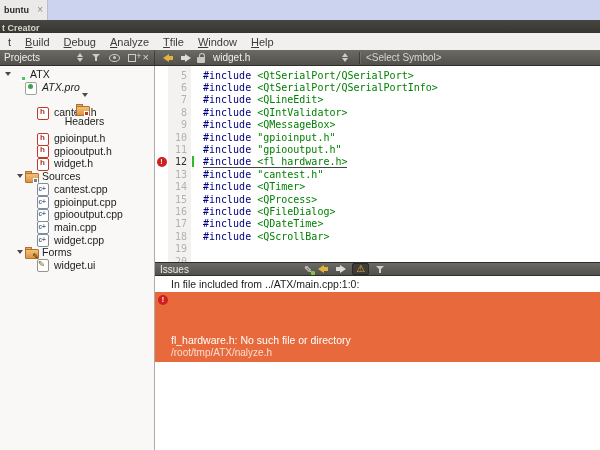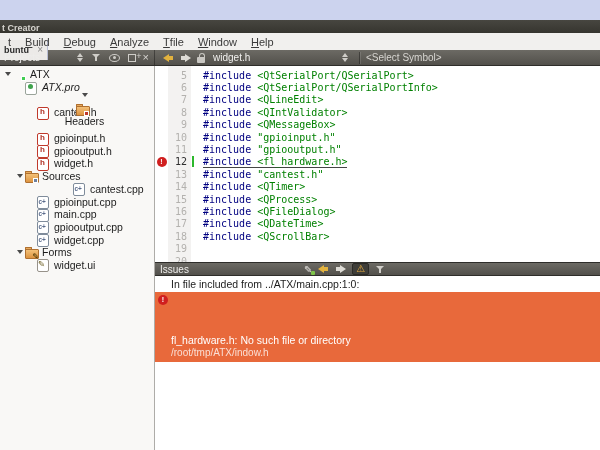--- a/index.html
+++ b/index.html
@@ -2,21 +2,21 @@
 <html><head>
 <meta charset="utf-8">
 <style>
   * { box-sizing: border-box; margin: 0; padding: 0; }
   body { font-family: "Liberation Sans", sans-serif; }
   .screen { position: relative; width: 600px; height: 450px; overflow: hidden; background: #fff; }
 
   
   .tabstrip { height: 20px; background: #ccd3ee; display: flex; }
   .btab { width: 48px; height: 20px; background: #eceae8; border-right: 1px solid #b9bed4;
-          display: flex; align-items: center; padding: 0 4px; gap: 4px; margin-top: 40px; }
+          display: flex; align-items: center; padding: 0 4px; gap: 4px; }
   .btab-label { font-size: 9px; font-weight: bold; color: #2b2b2b; }
   .btab-close { font-size: 10px; color: #8a8a8a; margin-left: auto; line-height: 1; }
 
   
   .titlebar { height: 13px; background: linear-gradient(#474640, #36352f);
               color: #d6d4cf; font-size: 9px; font-weight: bold;
               display: flex; align-items: flex-end; padding-left: 2px; }
 
   
   .menubar { height: 17px; background: #f1f0ee; display: flex; align-items: center;
@@ -236,39 +236,39 @@
     <span class="fticon ic-hfile"></span>
     <span>widget.h</span>
   </div>
         <div class="tree-row" style="padding-left: 15px;">
     <span class="arrow"></span>
     <span class="fticon ic-folder-cpp ic-folder">
             <span class="ovl"></span>
           </span>
     <span>Sources</span>
   </div>
-        <div class="tree-row" style="padding-left: 27px; margin-left: 36px;">
+        <div class="tree-row" style="padding-left: 27px;">
     <span class="arrow" style="visibility: hidden;"></span>
     <span class="fticon ic-cppfile"></span>
     <span>cantest.cpp</span>
   </div>
         <div class="tree-row" style="padding-left: 27px;">
     <span class="arrow" style="visibility: hidden;"></span>
     <span class="fticon ic-cppfile"></span>
     <span>gpioinput.cpp</span>
   </div>
         <div class="tree-row" style="padding-left: 27px;">
     <span class="arrow" style="visibility: hidden;"></span>
     <span class="fticon ic-cppfile"></span>
+    <span>gpiooutput.cpp</span>
+  </div>
+        <div class="tree-row" style="padding-left: 27px;">
+    <span class="arrow" style="visibility: hidden;"></span>
+    <span class="fticon ic-cppfile"></span>
     <span>main.cpp</span>
-  </div>
-        <div class="tree-row" style="padding-left: 27px;">
-    <span class="arrow" style="visibility: hidden;"></span>
-    <span class="fticon ic-cppfile"></span>
-    <span>gpiooutput.cpp</span>
   </div>
         <div class="tree-row" style="padding-left: 27px;">
     <span class="arrow" style="visibility: hidden;"></span>
     <span class="fticon ic-cppfile"></span>
     <span>widget.cpp</span>
   </div>
         <div class="tree-row" style="padding-left: 15px;">
     <span class="arrow"></span>
     <span class="fticon ic-folder-ui ic-folder">
             <span class="ovl">✎</span>
@@ -380,19 +380,19 @@
           </span>
           <span class="ico funnel"></span>
         </span>
       </div>
       <div class="issues-body">
         <div class="issue-info">In file included from ../ATX/main.cpp:1:0:</div>
         <div class="issue-error">
           <span class="err-badge">!</span>
           <span>
             <div class="ie-msg">fl_hardware.h: No such file or directory</div>
-            <div class="ie-path">/root/tmp/ATX/indow.h</div>
+            <div class="ie-path">/root/tmp/ATX/nalyze.h</div>
           </span>
         </div>
       </div>
     </div>
   </div>
 </div>
 
 </body></html>

